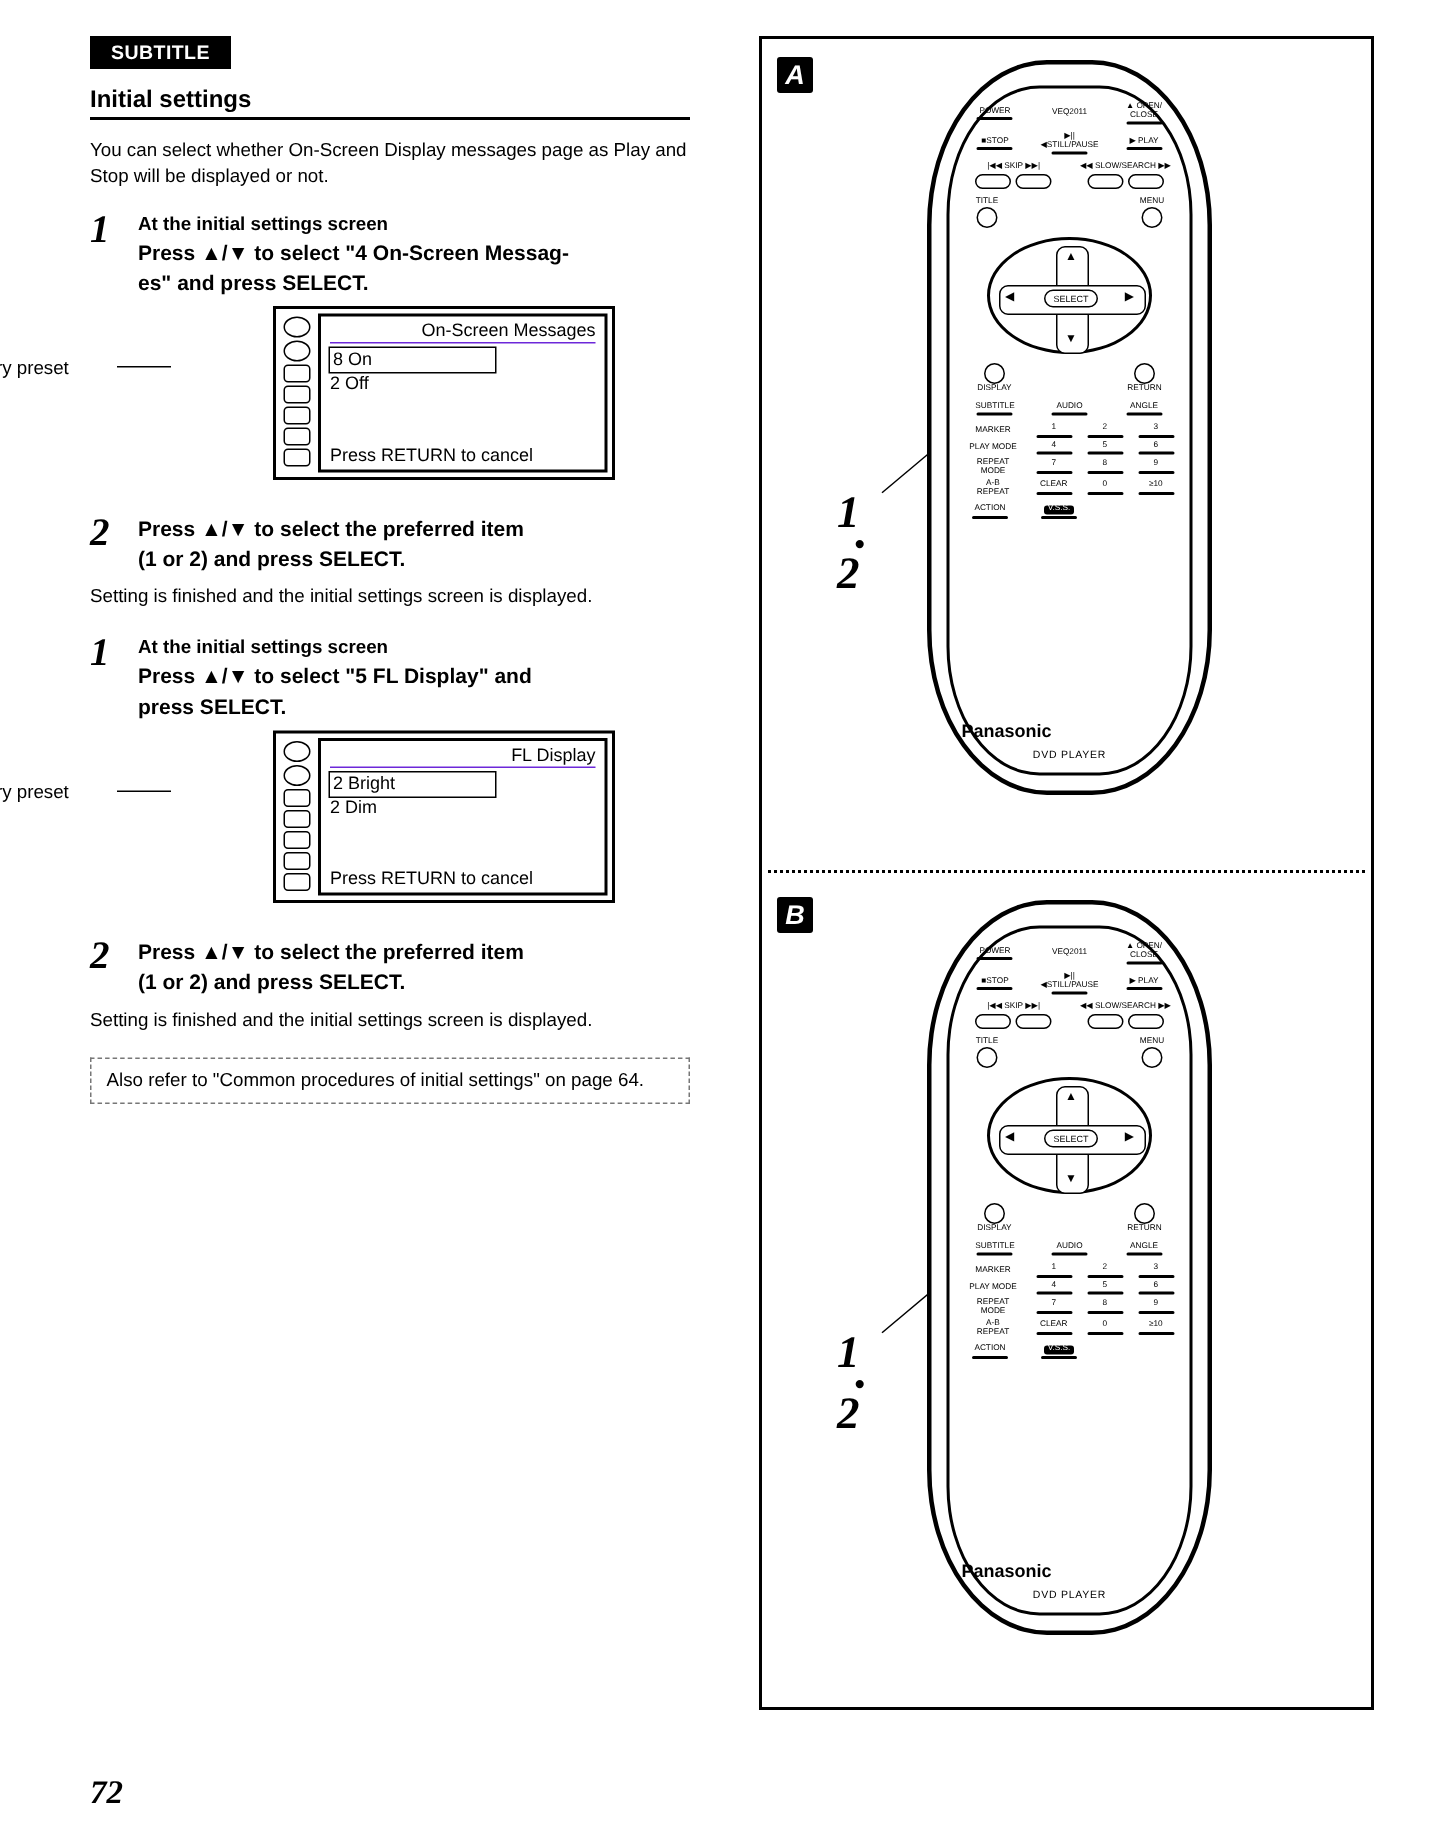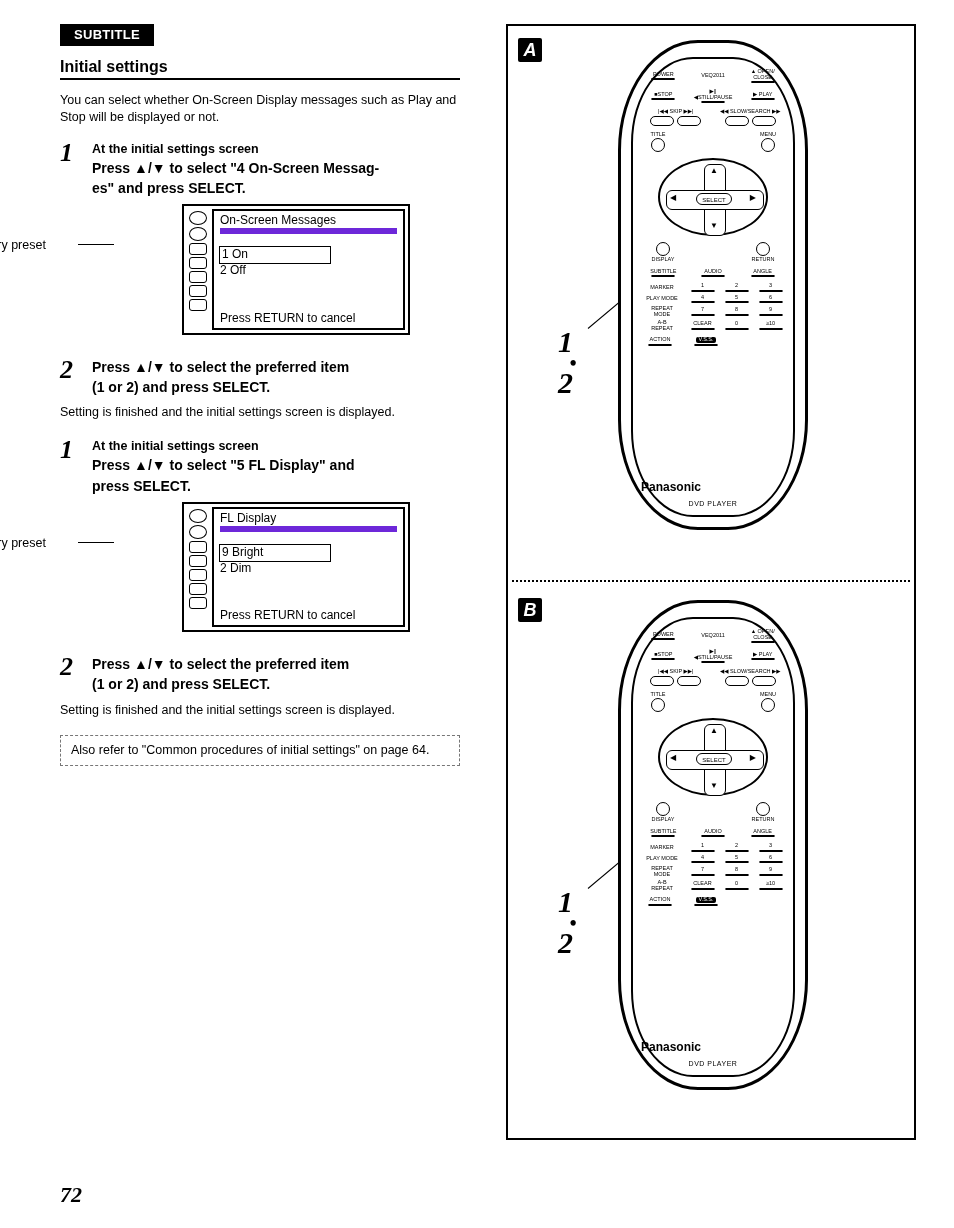--- a/index.html
+++ b/index.html
@@ -134,21 +134,21 @@
   }
   .osd-icons span.ring { border-radius: 50%; height: 14px; }
   .osd-main {
     border: 2px solid #000;
     flex: 1;
     padding: 2px 6px 3px;
     display: flex;
     flex-direction: column;
     font-size: 12px;
   }
-  .osd-title { border-bottom: 6px solid #6d28d9; padding-bottom: 1px; margin-bottom: 13px; }
+  .osd-title { border-bottom: 1px solid #6d28d9; padding-bottom: 1px; margin-bottom: 3px; text-align: right; }
   .osd-opt { line-height: 1.3; }
   .osd-opt.selected { outline: 1.5px solid #000; padding: 0 2px; width: 110px; }
   .osd-footer {
     margin-top: auto;
     padding-top: 32px;
     font-size: 12px;
   }
   .para-small { font-size: 12.5px; margin: 8px 0 18px; }
   .note-box {
     border: 1px dashed #777;
@@ -285,21 +285,21 @@
 <body>
 
 <div class="page">
 
   <div class="col-left">
     <div class="lang-tag">SUBTITLE</div>
     <div class="section-title">Initial settings</div>
 
     
 
-    <div class="para">You can select whether On-Screen Display messages such as Play and Stop will be displayed or not.</div>
+    <div class="para">You can select whether On-Screen Display messages page as Play and Stop will be displayed or not.</div>
 
     <div class="step">
       <div class="step-num">1</div>
       <div class="step-body">
         <div class="step-line1">At the initial settings screen</div>
         <div class="step-bold">
           <span>Press </span><span class="arrows">▲/▼</span><span> to select "4 On-Screen Messag-</span>
         </div>
         <div class="step-bold">es" and press SELECT.</div>
       </div>
@@ -313,21 +313,21 @@
           <span class="ring"></span>
             <span class="ring"></span>
             <span></span>
             <span></span>
             <span></span>
             <span></span>
             <span></span>
         </div>
         <div class="osd-main">
           <div class="osd-title">On-Screen Messages</div>
-          <div class="osd-opt selected">1 On</div>
+          <div class="osd-opt selected">8 On</div>
           <div class="osd-opt">2 Off</div>
           <div class="osd-footer">Press RETURN to cancel</div>
         </div>
       </div>
     </div>
 
     <div class="step">
       <div class="step-num">2</div>
       <div class="step-body step-bold" style="text-align: justify;">
         <span>Press </span><span class="arrows">▲/▼</span><span> to select the preferred item</span><br>
@@ -358,21 +358,21 @@
           <span class="ring"></span>
             <span class="ring"></span>
             <span></span>
             <span></span>
             <span></span>
             <span></span>
             <span></span>
         </div>
         <div class="osd-main">
           <div class="osd-title">FL Display</div>
-          <div class="osd-opt selected">9 Bright</div>
+          <div class="osd-opt selected">2 Bright</div>
           <div class="osd-opt">2 Dim</div>
           <div class="osd-footer">Press RETURN to cancel</div>
         </div>
       </div>
     </div>
 
     <div class="step">
       <div class="step-num">2</div>
       <div class="step-body step-bold" style="text-align: justify;">
         <span>Press </span><span class="arrows">▲/▼</span><span> to select the preferred item</span><br>

